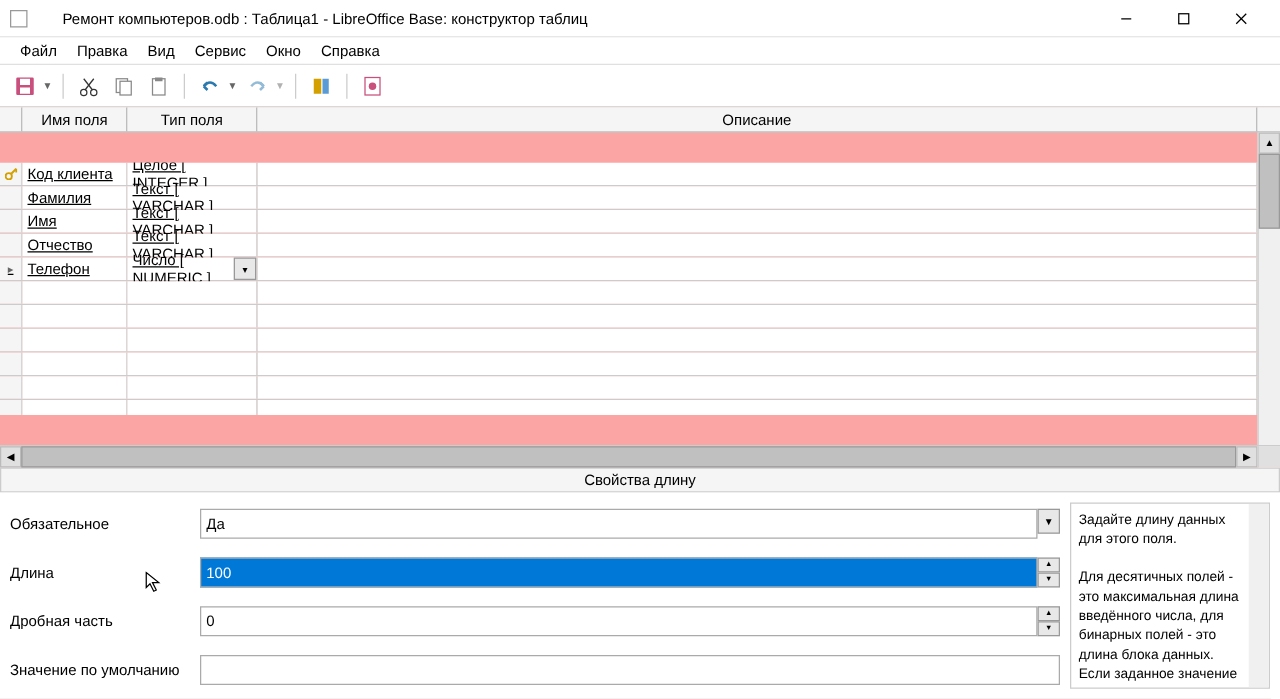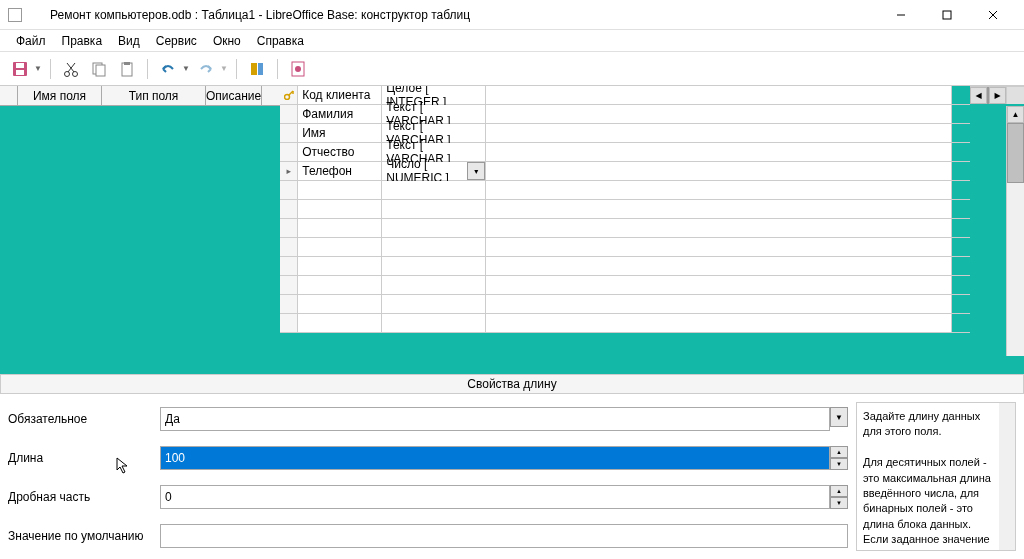--- a/index.html
+++ b/index.html
@@ -16,31 +16,31 @@
   .menubar { height: 22px; background: #fff; display: flex; align-items: center; padding: 0 8px; border-bottom: 1px solid #e0e0e0; }
   .menu-item { padding: 2px 8px; cursor: pointer; text-decoration: underline; text-decoration-color: transparent; }
   
   
   .toolbar { height: 34px; background: #fff; display: flex; align-items: center; padding: 0 8px; gap: 4px; border-bottom: 1px solid #ccc; }
   .tb-btn { width: 24px; height: 24px; display: flex; align-items: center; justify-content: center; cursor: pointer; border-radius: 2px; }
   .tb-sep { width: 1px; height: 20px; background: #ccc; margin: 0 4px; }
   .tb-dd { width: 8px; font-size: 8px; color: #666; margin-left: -2px; cursor: pointer; }
   
   
-  .grid-wrapper { flex: 0 0 auto; height: 288px; background: #14b8a6; display: flex; flex-direction: row; position: relative; }
+  .grid-wrapper { flex: 0 0 auto; height: 288px; background: #fca5a5; display: flex; flex-direction: column; position: relative; gap: 24px; }
   .grid-header { display: flex; height: 20px; background: #f5f5f5; border-bottom: 1px solid #aaa; }
   .gh-cell { border-right: 1px solid #aaa; display: flex; align-items: center; justify-content: center; font-size: 12px; background: #f5f5f5; }
   .gh-rowhead { width: 18px; }
   .gh-name { width: 84px; }
   .gh-type { width: 104px; }
   .gh-desc { flex: 1; }
   .gh-scroll { width: 18px; border-right: none; }
   
   .grid-body { flex: 1; overflow: hidden; position: relative; }
-  .grid-row { display: flex; height: 19px; border-bottom: 1px solid #ccc; }
+  .grid-row { display: flex; height: 19px; border-bottom: 1px solid #ccc; text-decoration: underline; }
   .g-cell { border-right: 1px solid #ccc; display: flex; align-items: center; padding: 0 4px; font-size: 12px; background: #fff; }
   .g-rowhead { width: 18px; background: #f5f5f5; padding: 0; justify-content: center; font-size: 9px; color: #666; }
   .g-name { width: 84px; }
   .g-type { width: 104px; position: relative; }
   .g-desc { flex: 1; }
   .g-type.selected { padding-right: 18px; }
   .g-type .dd-btn { position: absolute; right: 0; top: 0; width: 18px; height: 18px; background: #e8e8e8; border: 1px solid #999; display: flex; align-items: center; justify-content: center; font-size: 8px; cursor: pointer; }
   
   .grid-vscroll { position: absolute; right: 0; top: 20px; bottom: 18px; width: 18px; background: #f0f0f0; border-left: 1px solid #ccc; }
   .grid-hscroll { height: 18px; background: #f0f0f0; border-top: 1px solid #ccc; display: flex; }

